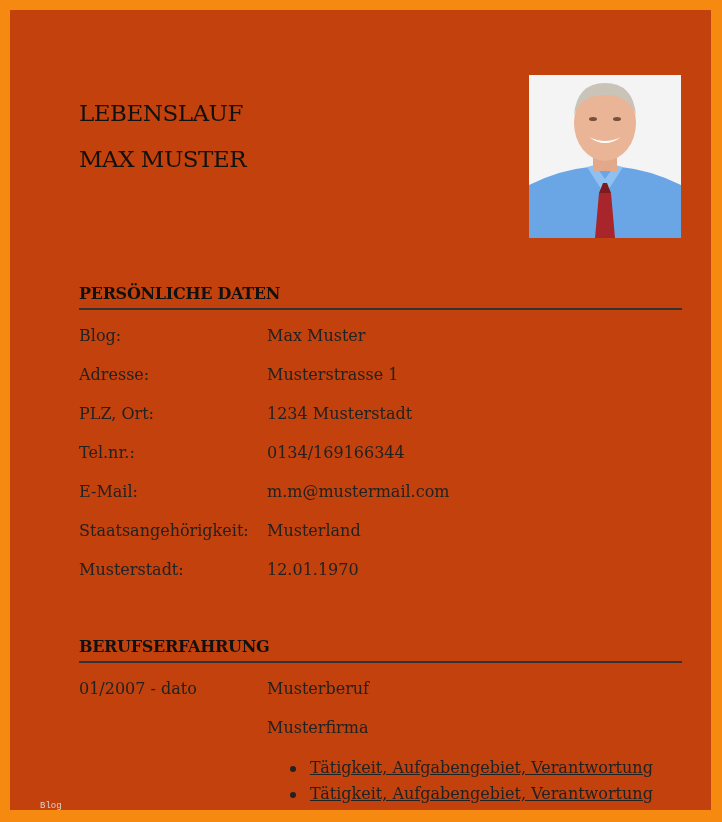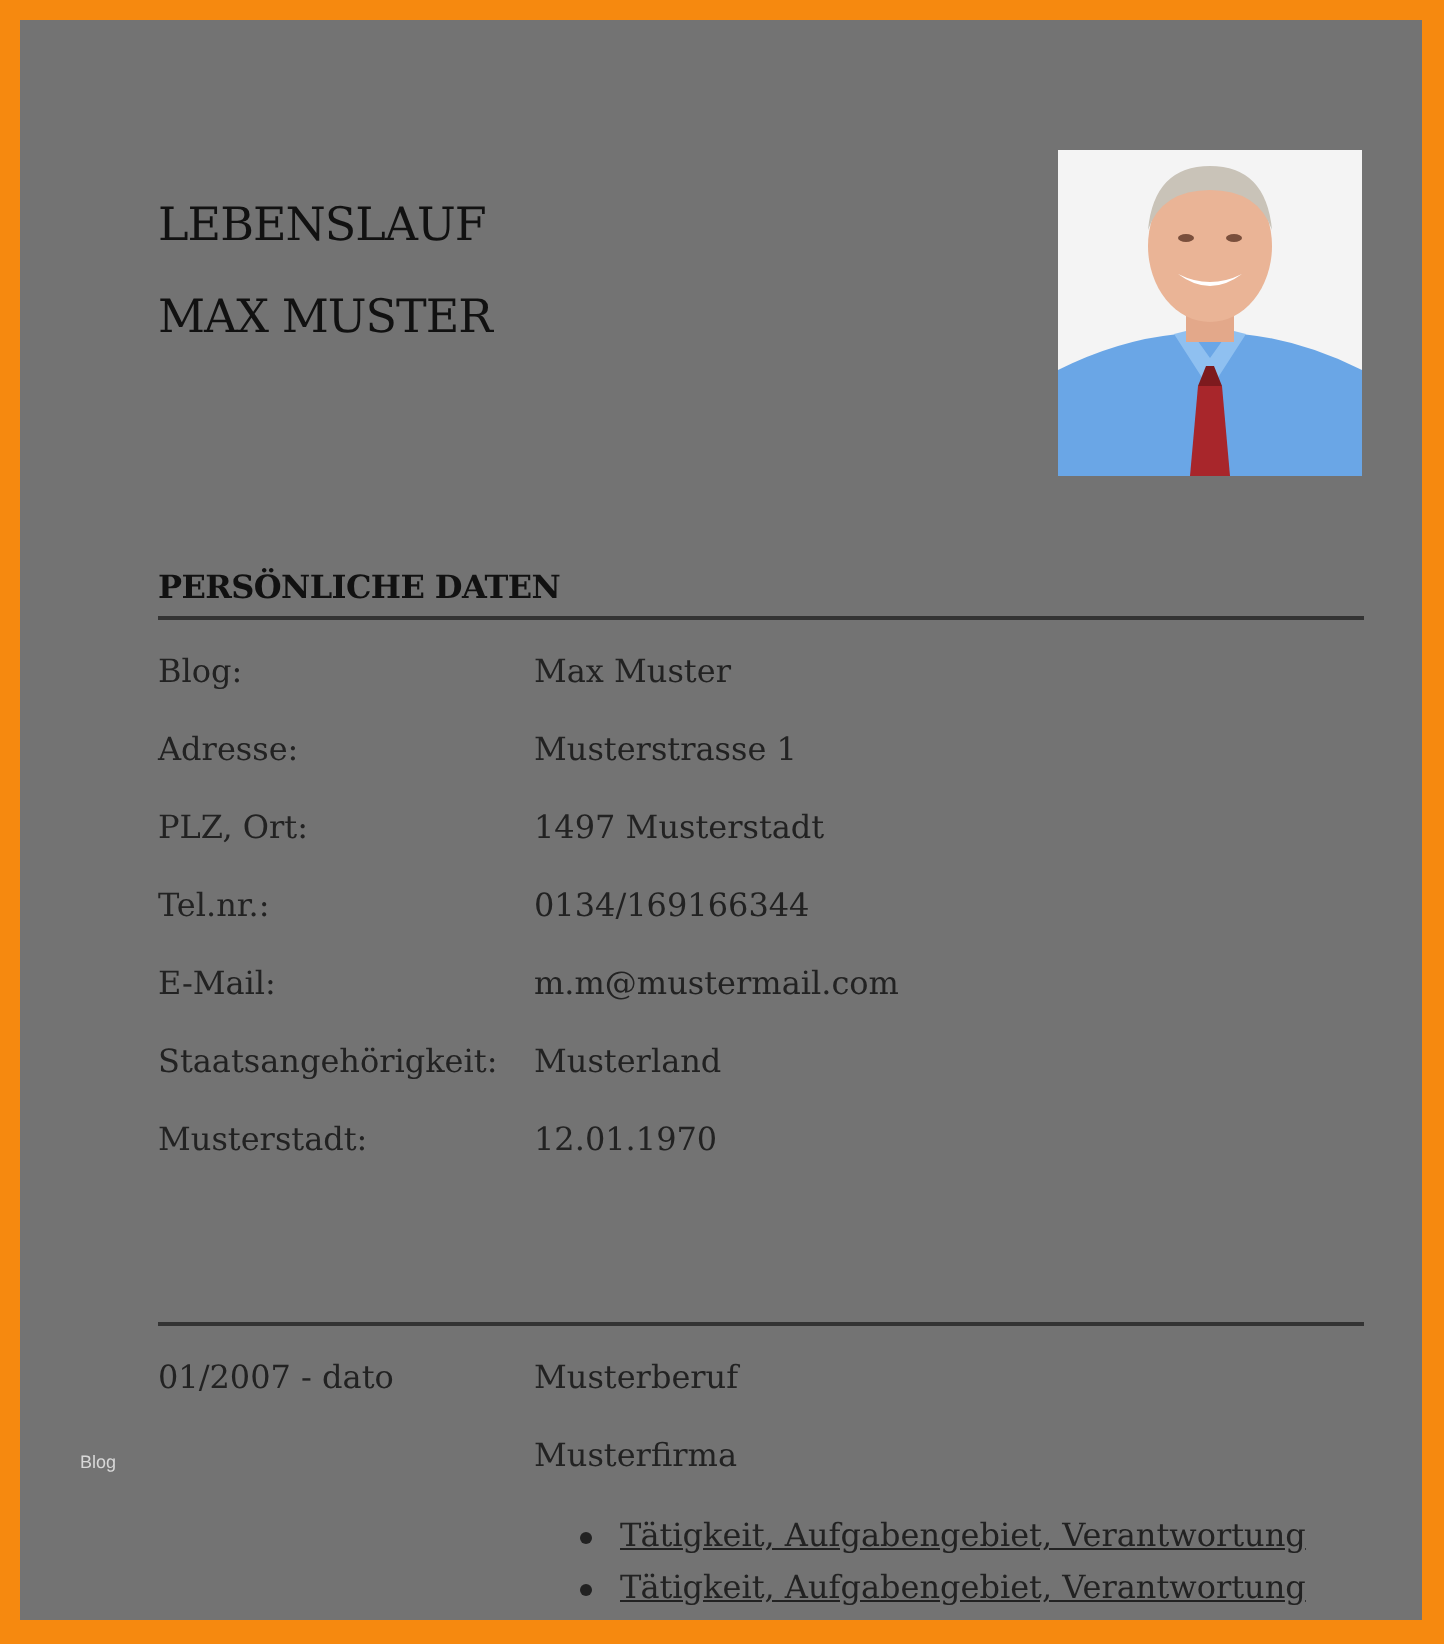--- a/index.html
+++ b/index.html
@@ -1,27 +1,27 @@
 <!DOCTYPE html>
 <html><head>
 <meta charset="utf-8">
 <style>
   html, body { margin:0; padding:0; }
   body { width:722px; height:822px; background:#f6890f; position:relative; overflow:hidden; font-family:"DejaVu Serif", serif; }
-  .page { position:absolute; left:10px; top:10px; width:701px; height:800px; background:#737373; }
+  .page { position:absolute; left:10px; top:10px; width:701px; height:800px; background:#c2410c; }
   .title { position:absolute; left:69px; font-size:23px; color:#111; font-family:"DejaVu Serif", serif; letter-spacing:-0.5px; }
   .photo { position:absolute; left:519px; top:65px; width:152px; height:163px; overflow:hidden; }
   .section-h { position:absolute; left:69px; font-size:16px; font-weight:bold; color:#111; letter-spacing:-0.3px; }
   .rule { position:absolute; left:69px; width:603px; height:2px; background:#333; }
   .row { position:absolute; left:69px; font-size:16px; color:#222; height:20px; }
   .lbl { position:absolute; left:0; white-space:nowrap; }
   .val { position:absolute; left:188px; white-space:nowrap; }
   .bullet { position:absolute; left:280px; font-size:16px; color:#222; white-space:nowrap;text-decoration:underline; }
   .bullet .dot { display:inline-block; width:6px; height:6px; border-radius:50%; background:#222; margin-right:14px; vertical-align:middle; }
-  .watermark { position:absolute; left:30px; top:716px; font-size:9px; color:#d8d8d8; font-family:Liberation Sans, sans-serif; }
+  .watermark { position:absolute; left:30px; top:791px; font-size:9px; color:#d8d8d8; font-family:Liberation Mono, monospace; }
 </style>
 </head>
 <body>
 
 <div class="page">
   <div class="title" style="top:90px;">LEBENSLAUF</div>
   <div class="title" style="top:136px;">MAX MUSTER</div>
 
   <div class="photo">
     <svg width="152" height="163" viewBox="0 0 152 163">
@@ -45,39 +45,40 @@
   <div class="row" style="top:316px;">
     <span class="lbl">Blog:</span>
     <span class="val">Max Muster</span>
   </div>
   <div class="row" style="top:355px;">
     <span class="lbl">Adresse:</span>
     <span class="val">Musterstrasse 1</span>
   </div>
   <div class="row" style="top:394px;">
     <span class="lbl">PLZ, Ort:</span>
-    <span class="val">1497 Musterstadt</span>
+    <span class="val">1234 Musterstadt</span>
   </div>
   <div class="row" style="top:433px;">
     <span class="lbl">Tel.nr.:</span>
     <span class="val">0134/169166344</span>
   </div>
   <div class="row" style="top:472px;">
     <span class="lbl">E-Mail:</span>
     <span class="val">m.m@mustermail.com</span>
   </div>
   <div class="row" style="top:511px;">
     <span class="lbl">Staatsangehörigkeit:</span>
     <span class="val">Musterland</span>
   </div>
   <div class="row" style="top:550px;">
     <span class="lbl">Musterstadt:</span>
     <span class="val">12.01.1970</span>
   </div>
 
+  <div class="section-h" style="top:627px;">BERUFSERFAHRUNG</div>
   <div class="rule" style="top:651px;"></div>
 
   <div class="row" style="top:669px;">
     <span class="lbl">01/2007 - dato</span>
     <span class="val">Musterberuf</span>
   </div>
   <div class="row" style="top:708px;">
     <span class="val">Musterfirma</span>
   </div>
 

